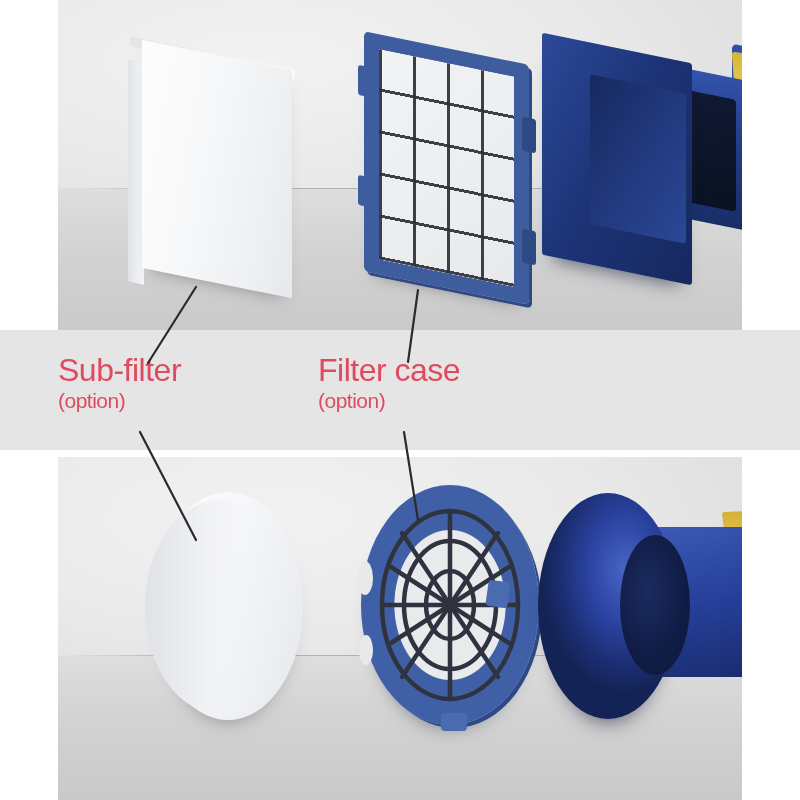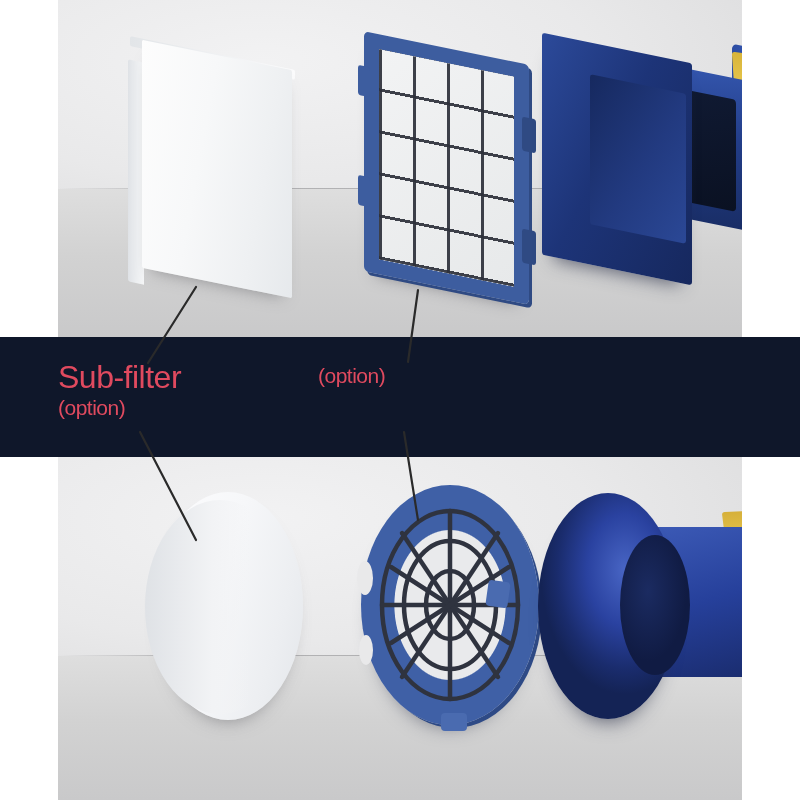--- a/index.html
+++ b/index.html
@@ -192,21 +192,21 @@
     display:flex;align-items:center;justify-content:center;overflow:hidden;
   }
   #nozzle-round .logo-text{
     font-size:17px;font-weight:700;letter-spacing:1px;color:#1e2f6a;
     writing-mode:vertical-rl;transform:rotate(180deg);
     font-family:"Liberation Sans",sans-serif;
   }
 
   
   #label-band{
-    position:absolute;left:0;top:337px;width:800px;height:120px;background:#0f172a;
+    position:absolute;left:0;top:330px;width:800px;height:120px;background:#e5e5e5;
   }
   .label{
     position:absolute;
     color:#e04a5f;
     font-family:"Liberation Sans",sans-serif;
     font-weight:400;
     line-height:1.0;
     white-space:nowrap;
   }
   .label .l1{display:block;font-size:32px;letter-spacing:-0.5px;}
@@ -297,20 +297,21 @@
       <div class="bell-mouth"></div>
     </div>
   </div>
 
   <div id="label-band">
     <div class="label" id="label-subfilter">
       <span class="l1">Sub-filter</span>
       <span class="l2">(option)</span>
     </div>
     <div class="label" id="label-filtercase">
+      <span class="l1">Filter case</span>
       <span class="l2">(option)</span>
     </div>
   </div>
 
   <svg id="leaders" viewBox="0 0 800 800">
     <g stroke="#2a2a2a" stroke-width="2.2" fill="none" stroke-linecap="round">
       <line x1="148" y1="363" x2="196" y2="287"></line>
       <line x1="408" y1="362" x2="418" y2="290"></line>
       <line x1="140" y1="432" x2="196" y2="540"></line>
       <line x1="404" y1="432" x2="418" y2="520"></line>

